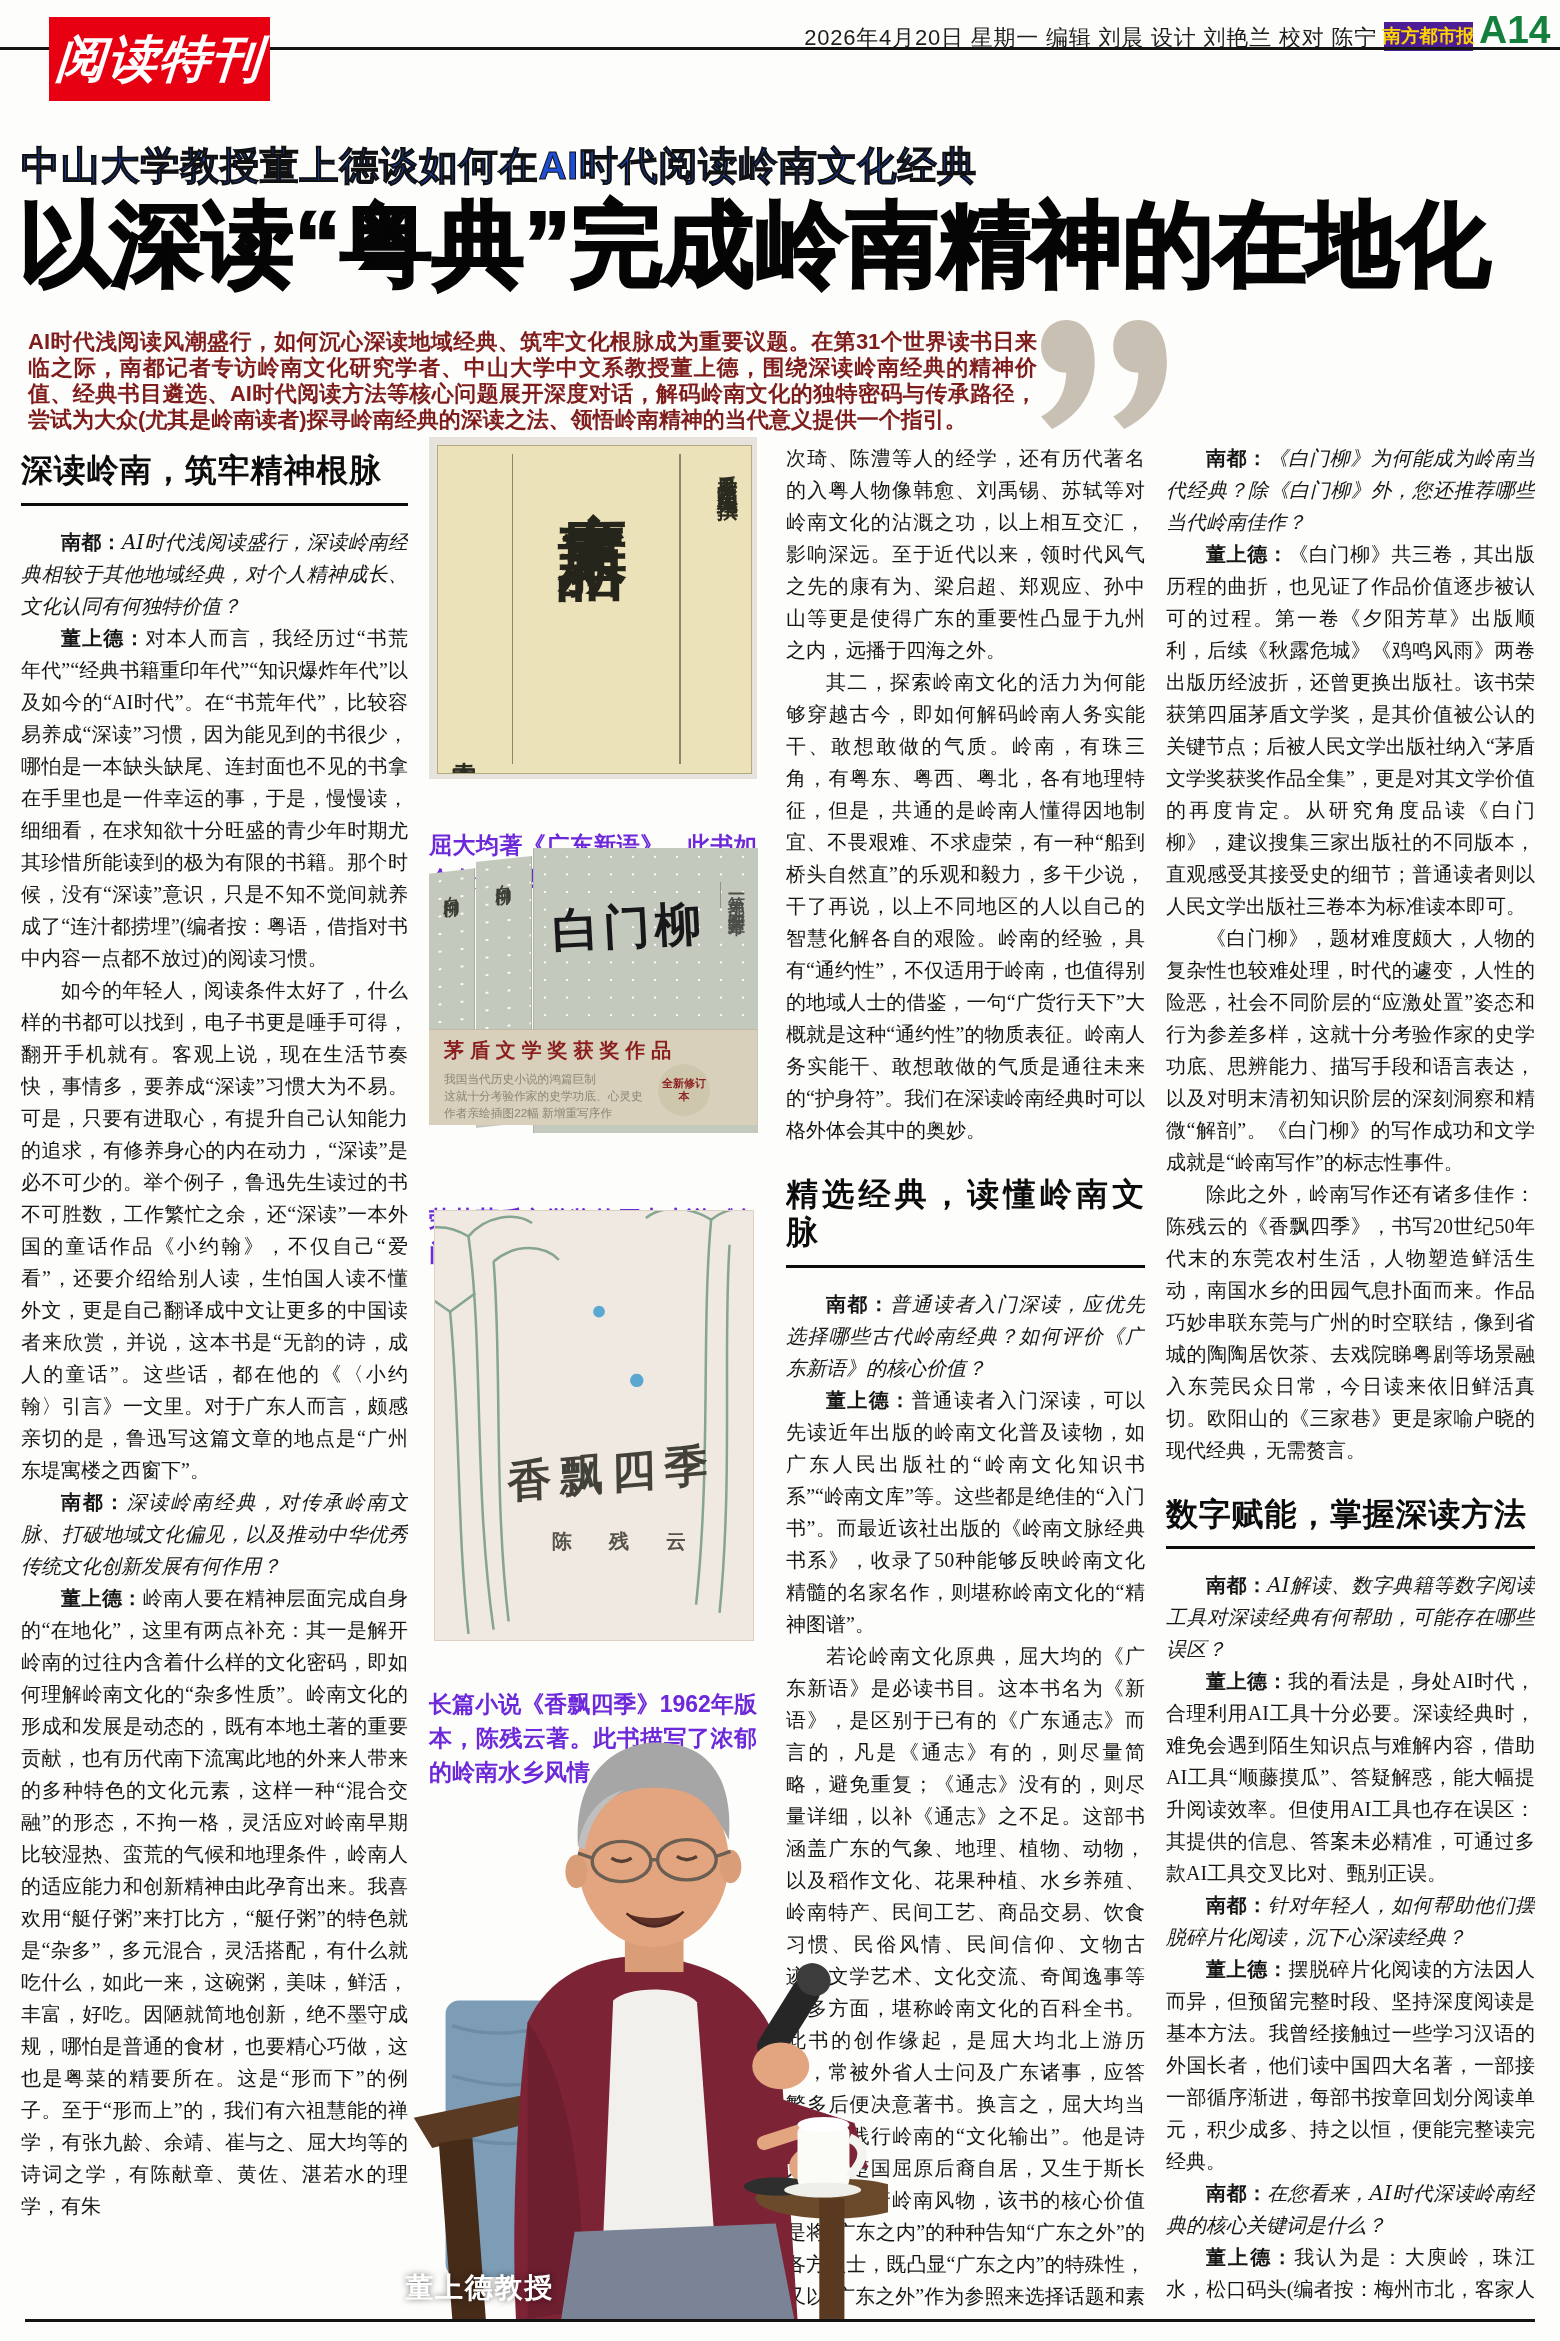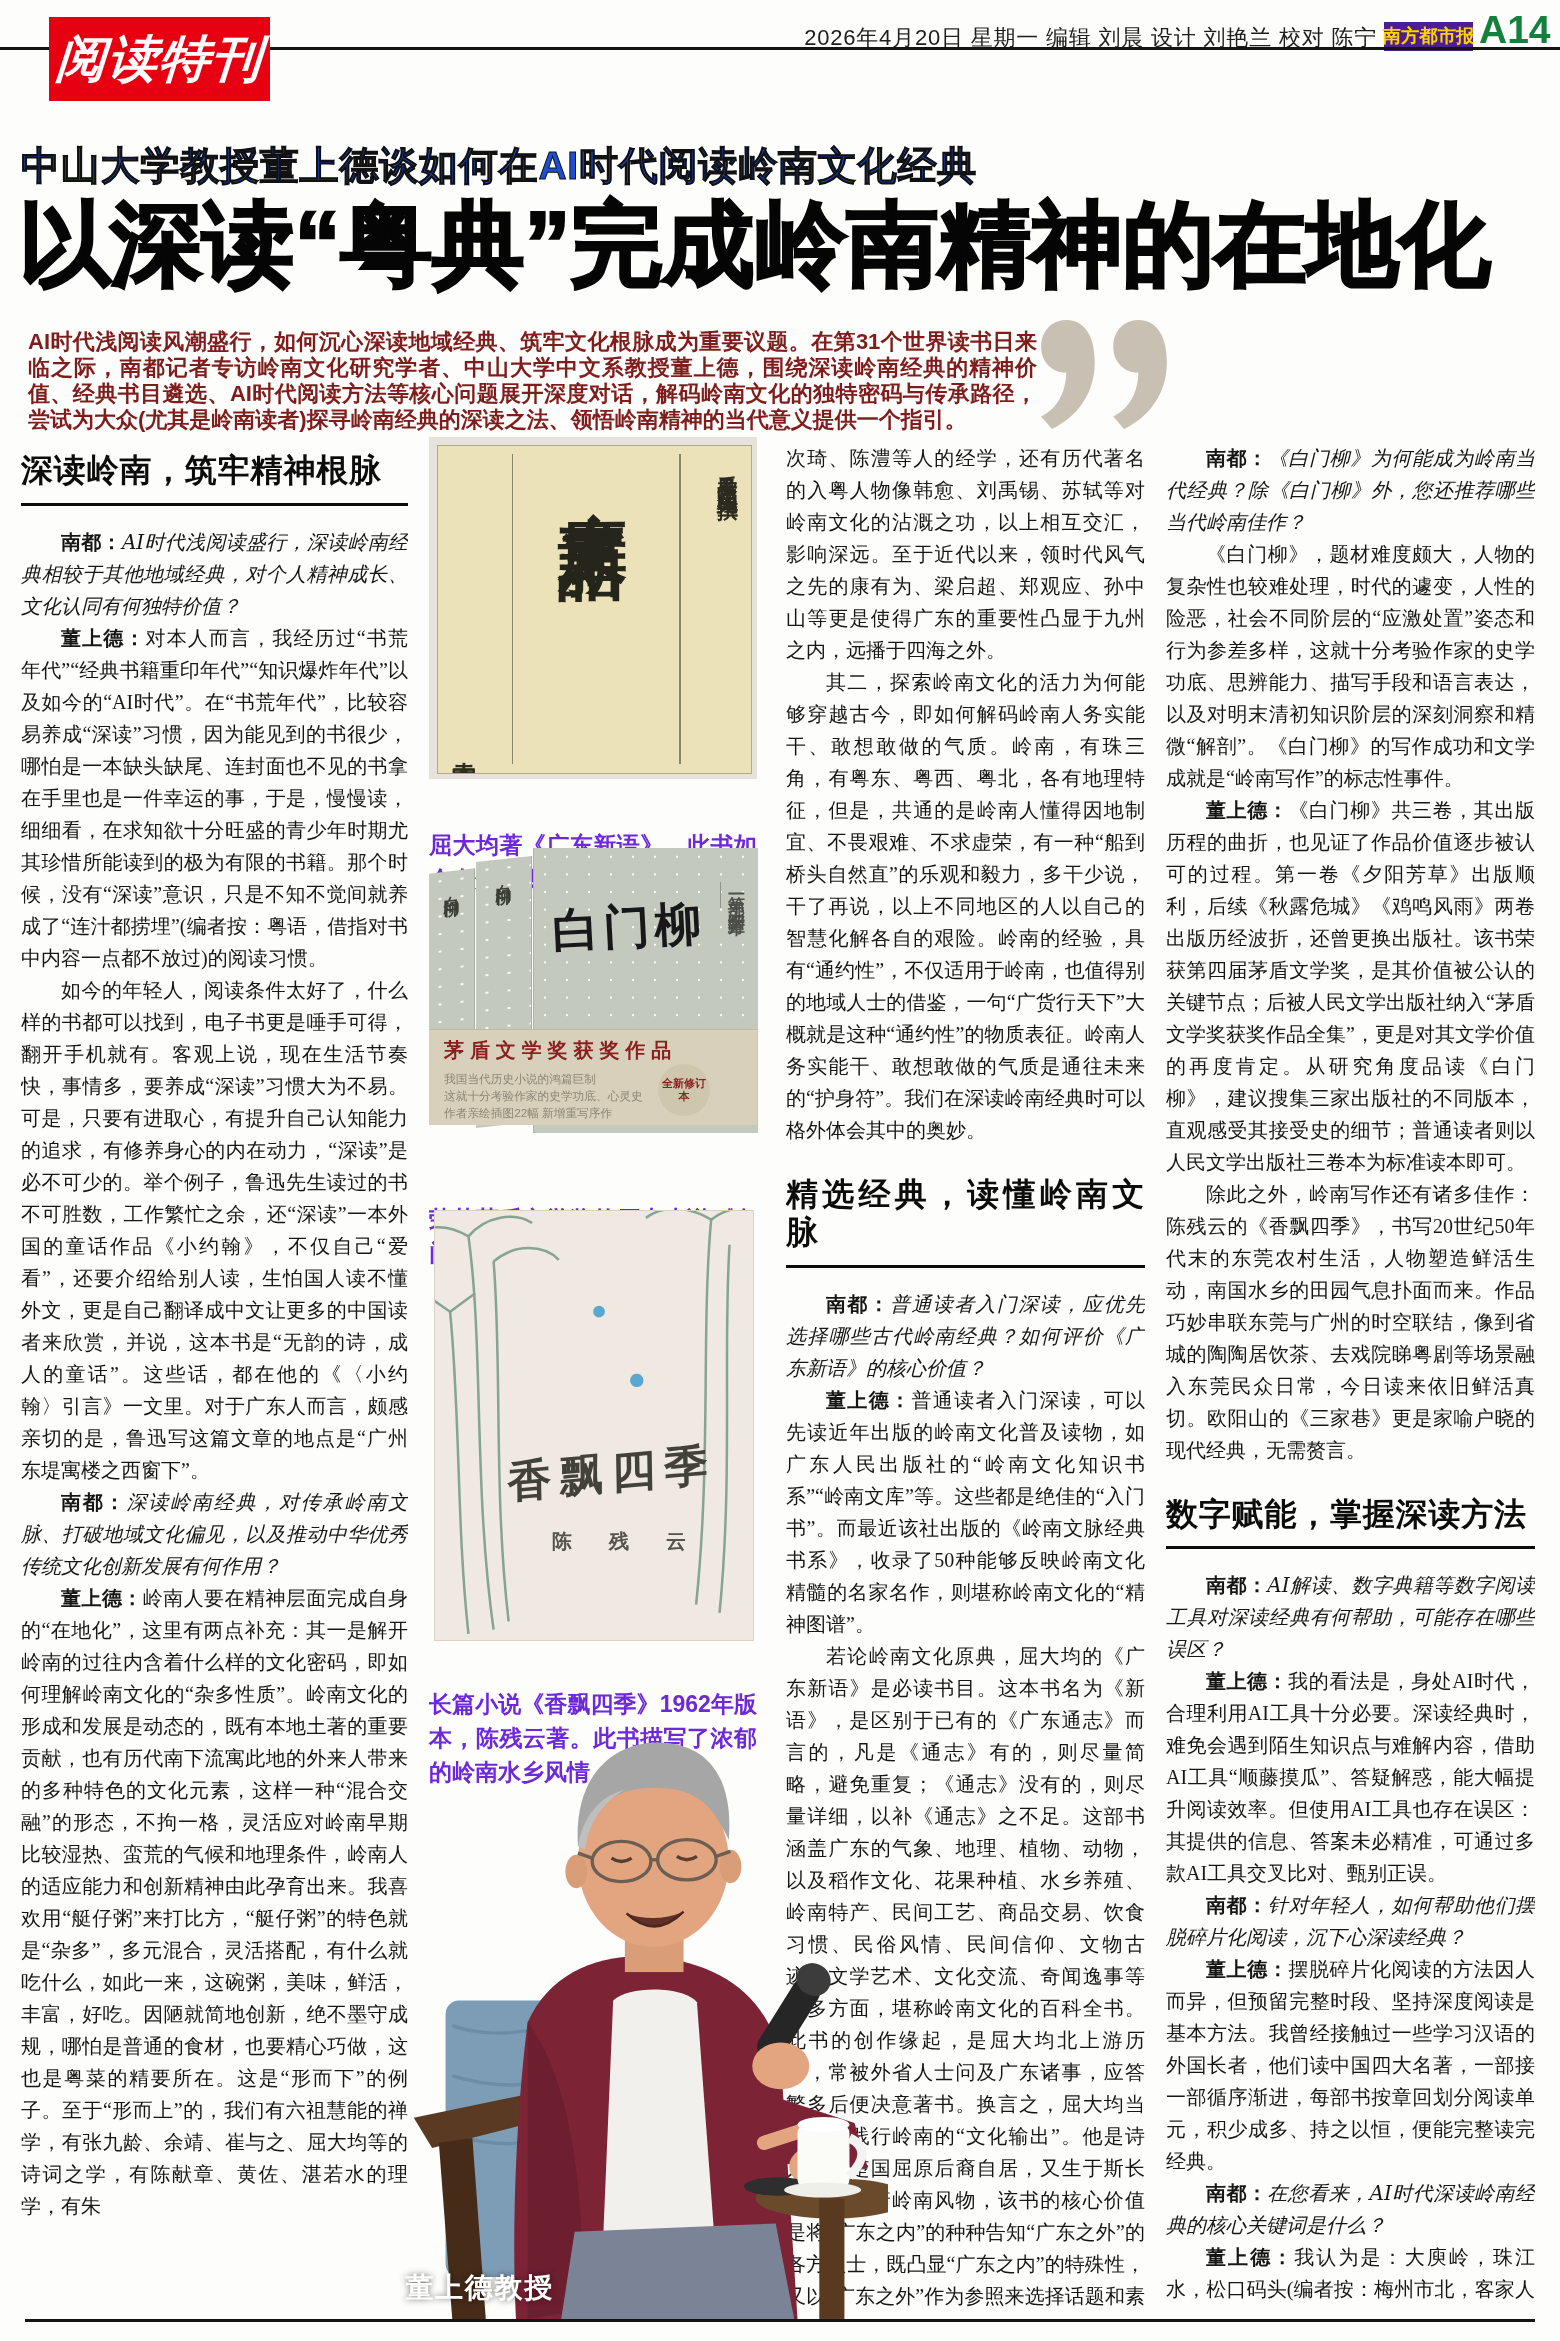--- a/index.html
+++ b/index.html
@@ -130,22 +130,22 @@
   <div class="col col3">
       <p class="cont">次琦、陈澧等人的经学，还有历代著名的入粤人物像韩愈、刘禹锡、苏轼等对岭南文化的沾溉之功，以上相互交汇，影响深远。至于近代以来，领时代风气之先的康有为、梁启超、郑观应、孙中山等更是使得广东的重要性凸显于九州之内，远播于四海之外。</p>
       <p class="para">其二，探索岭南文化的活力为何能够穿越古今，即如何解码岭南人务实能干、敢想敢做的气质。岭南，有珠三角，有粤东、粤西、粤北，各有地理特征，但是，共通的是岭南人懂得因地制宜、不畏艰难、不求虚荣，有一种“船到桥头自然直”的乐观和毅力，多干少说，干了再说，以上不同地区的人以自己的智慧化解各自的艰险。岭南的经验，具有“通约性”，不仅适用于岭南，也值得别的地域人士的借鉴，一句“广货行天下”大概就是这种“通约性”的物质表征。岭南人务实能干、敢想敢做的气质是通往未来的“护身符”。我们在深读岭南经典时可以格外体会其中的奥妙。</p>
       <h3 class="sec-head">精选经典，读懂岭南文脉</h3>
       <p class="q"><b class="spk">南都：</b>普通读者入门深读，应优先选择哪些古代岭南经典？如何评价《广东新语》的核心价值？</p>
       <p class="para"><b class="spk">董上德：</b>普通读者入门深读，可以先读近年出版的岭南文化普及读物，如广东人民出版社的“岭南文化知识书系”“岭南文库”等。这些都是绝佳的“入门书”。而最近该社出版的《岭南文脉经典书系》，收录了50种能够反映岭南文化精髓的名家名作，则堪称岭南文化的“精神图谱”。</p>
       <p class="para">若论岭南文化原典，屈大均的《广东新语》是必读书目。这本书名为《新语》，是区别于已有的《广东通志》而言的，凡是《通志》有的，则尽量简略，避免重复；《通志》没有的，则尽量详细，以补《通志》之不足。这部书涵盖广东的气象、地理、植物、动物，以及稻作文化、花果种植、水乡养殖、岭南特产、民间工艺、商品交易、饮食习惯、民俗风情、民间信仰、文物古迹、文学艺术、文化交流、奇闻逸事等诸多方面，堪称岭南文化的百科全书。此书的创作缘起，是屈大均北上游历时，常被外省人士问及广东诸事，应答繁多后便决意著书。换言之，屈大均当年便在践行岭南的“文化输出”。他是诗人，以楚国屈原后裔自居，又生于斯长于斯，深谙岭南风物，该书的核心价值是将“广东之内”的种种告知“广东之外”的各方人士，既凸显“广东之内”的特殊性，又以“广东之外”作为参照来选择话题和素材，超越了地域局限，却也更能准确把握“广东之内”的文化形态。</p>
     </div>
   <div class="col col4">
       <p class="q"><b class="spk">南都：</b>《白门柳》为何能成为岭南当代经典？除《白门柳》外，您还推荐哪些当代岭南佳作？</p>
+      <p class="para"><b class="spk">董上德：</b>《白门柳》共三卷，其出版历程的曲折，也见证了作品价值逐步被认可的过程。第一卷《夕阳芳草》出版顺利，后续《秋露危城》《鸡鸣风雨》两卷出版历经波折，还曾更换出版社。该书荣获第四届茅盾文学奖，是其价值被公认的关键节点；后被人民文学出版社纳入“茅盾文学奖获奖作品全集”，更是对其文学价值的再度肯定。从研究角度品读《白门柳》，建议搜集三家出版社的不同版本，直观感受其接受史的细节；普通读者则以人民文学出版社三卷本为标准读本即可。</p>
       <p class="para">《白门柳》，题材难度颇大，人物的复杂性也较难处理，时代的遽变，人性的险恶，社会不同阶层的“应激处置”姿态和行为参差多样，这就十分考验作家的史学功底、思辨能力、描写手段和语言表达，以及对明末清初知识阶层的深刻洞察和精微“解剖”。《白门柳》的写作成功和文学成就是“岭南写作”的标志性事件。</p>
-      <p class="para"><b class="spk">董上德：</b>《白门柳》共三卷，其出版历程的曲折，也见证了作品价值逐步被认可的过程。第一卷《夕阳芳草》出版顺利，后续《秋露危城》《鸡鸣风雨》两卷出版历经波折，还曾更换出版社。该书荣获第四届茅盾文学奖，是其价值被公认的关键节点；后被人民文学出版社纳入“茅盾文学奖获奖作品全集”，更是对其文学价值的再度肯定。从研究角度品读《白门柳》，建议搜集三家出版社的不同版本，直观感受其接受史的细节；普通读者则以人民文学出版社三卷本为标准读本即可。</p>
       <p class="para">除此之外，岭南写作还有诸多佳作：陈残云的《香飘四季》，书写20世纪50年代末的东莞农村生活，人物塑造鲜活生动，南国水乡的田园气息扑面而来。作品巧妙串联东莞与广州的时空联结，像到省城的陶陶居饮茶、去戏院睇粤剧等场景融入东莞民众日常，今日读来依旧鲜活真切。欧阳山的《三家巷》更是家喻户晓的现代经典，无需赘言。</p>
       <h3 class="sec-head">数字赋能，掌握深读方法</h3>
       <p class="q"><b class="spk">南都：</b>AI解读、数字典籍等数字阅读工具对深读经典有何帮助，可能存在哪些误区？</p>
       <p class="para"><b class="spk">董上德：</b>我的看法是，身处AI时代，合理利用AI工具十分必要。深读经典时，难免会遇到陌生知识点与难解内容，借助AI工具“顺藤摸瓜”、答疑解惑，能大幅提升阅读效率。但使用AI工具也存在误区：其提供的信息、答案未必精准，可通过多款AI工具交叉比对、甄别正误。</p>
       <p class="q"><b class="spk">南都：</b>针对年轻人，如何帮助他们摆脱碎片化阅读，沉下心深读经典？</p>
       <p class="para"><b class="spk">董上德：</b>摆脱碎片化阅读的方法因人而异，但预留完整时段、坚持深度阅读是基本方法。我曾经接触过一些学习汉语的外国长者，他们读中国四大名著，一部接一部循序渐进，每部书按章回划分阅读单元，积少成多、持之以恒，便能完整读完经典。</p>
       <p class="q"><b class="spk">南都：</b>在您看来，AI时代深读岭南经典的核心关键词是什么？</p>
       <p class="para"><b class="spk">董上德：</b>我认为是：大庾岭，珠江水，松口码头(编者按：梅州市北，客家人走出大山的水路出发点)；岭南气质，雄直诗风，义烈情怀；六祖禅学，九龄风度，孙文学说。此番梳理或有疏漏，仅作抛砖引玉，期待大家补充完善。</p>
     </div>
 

